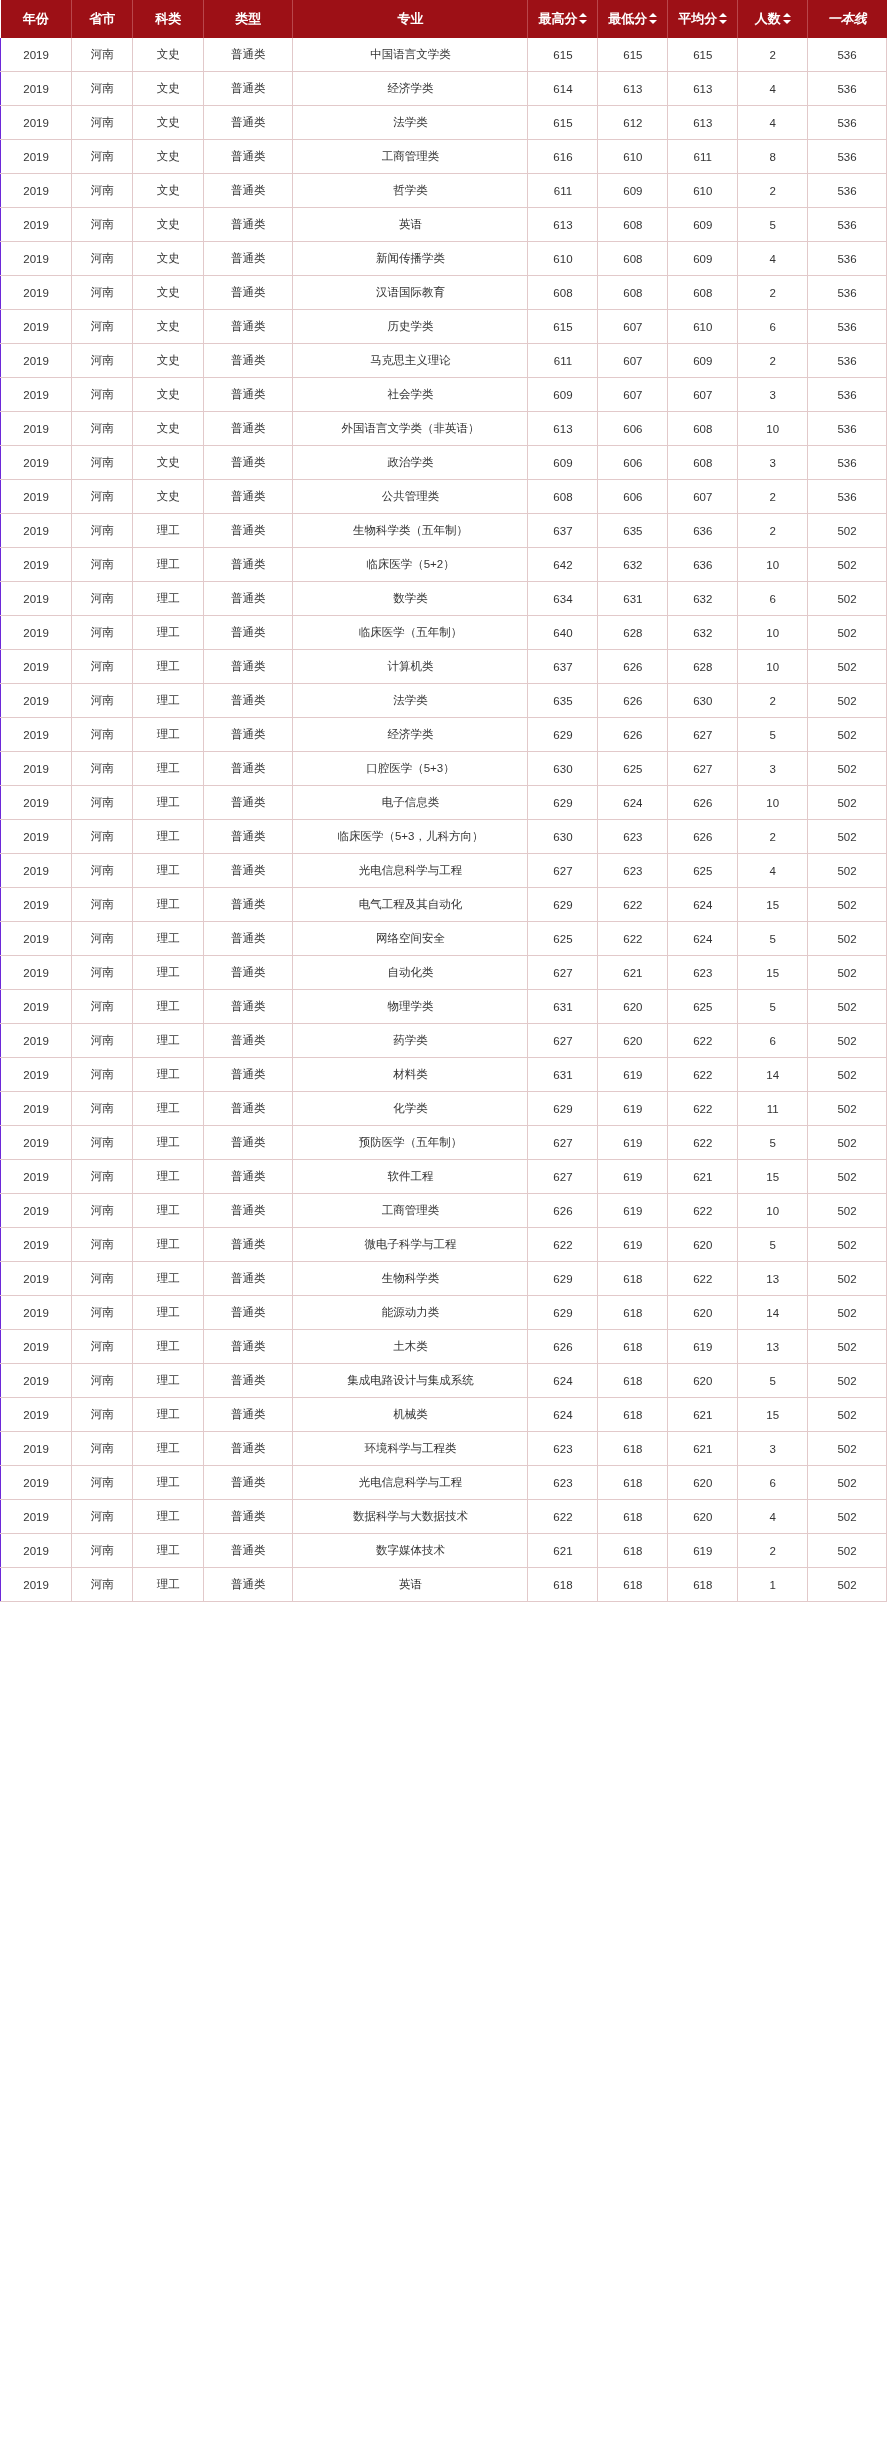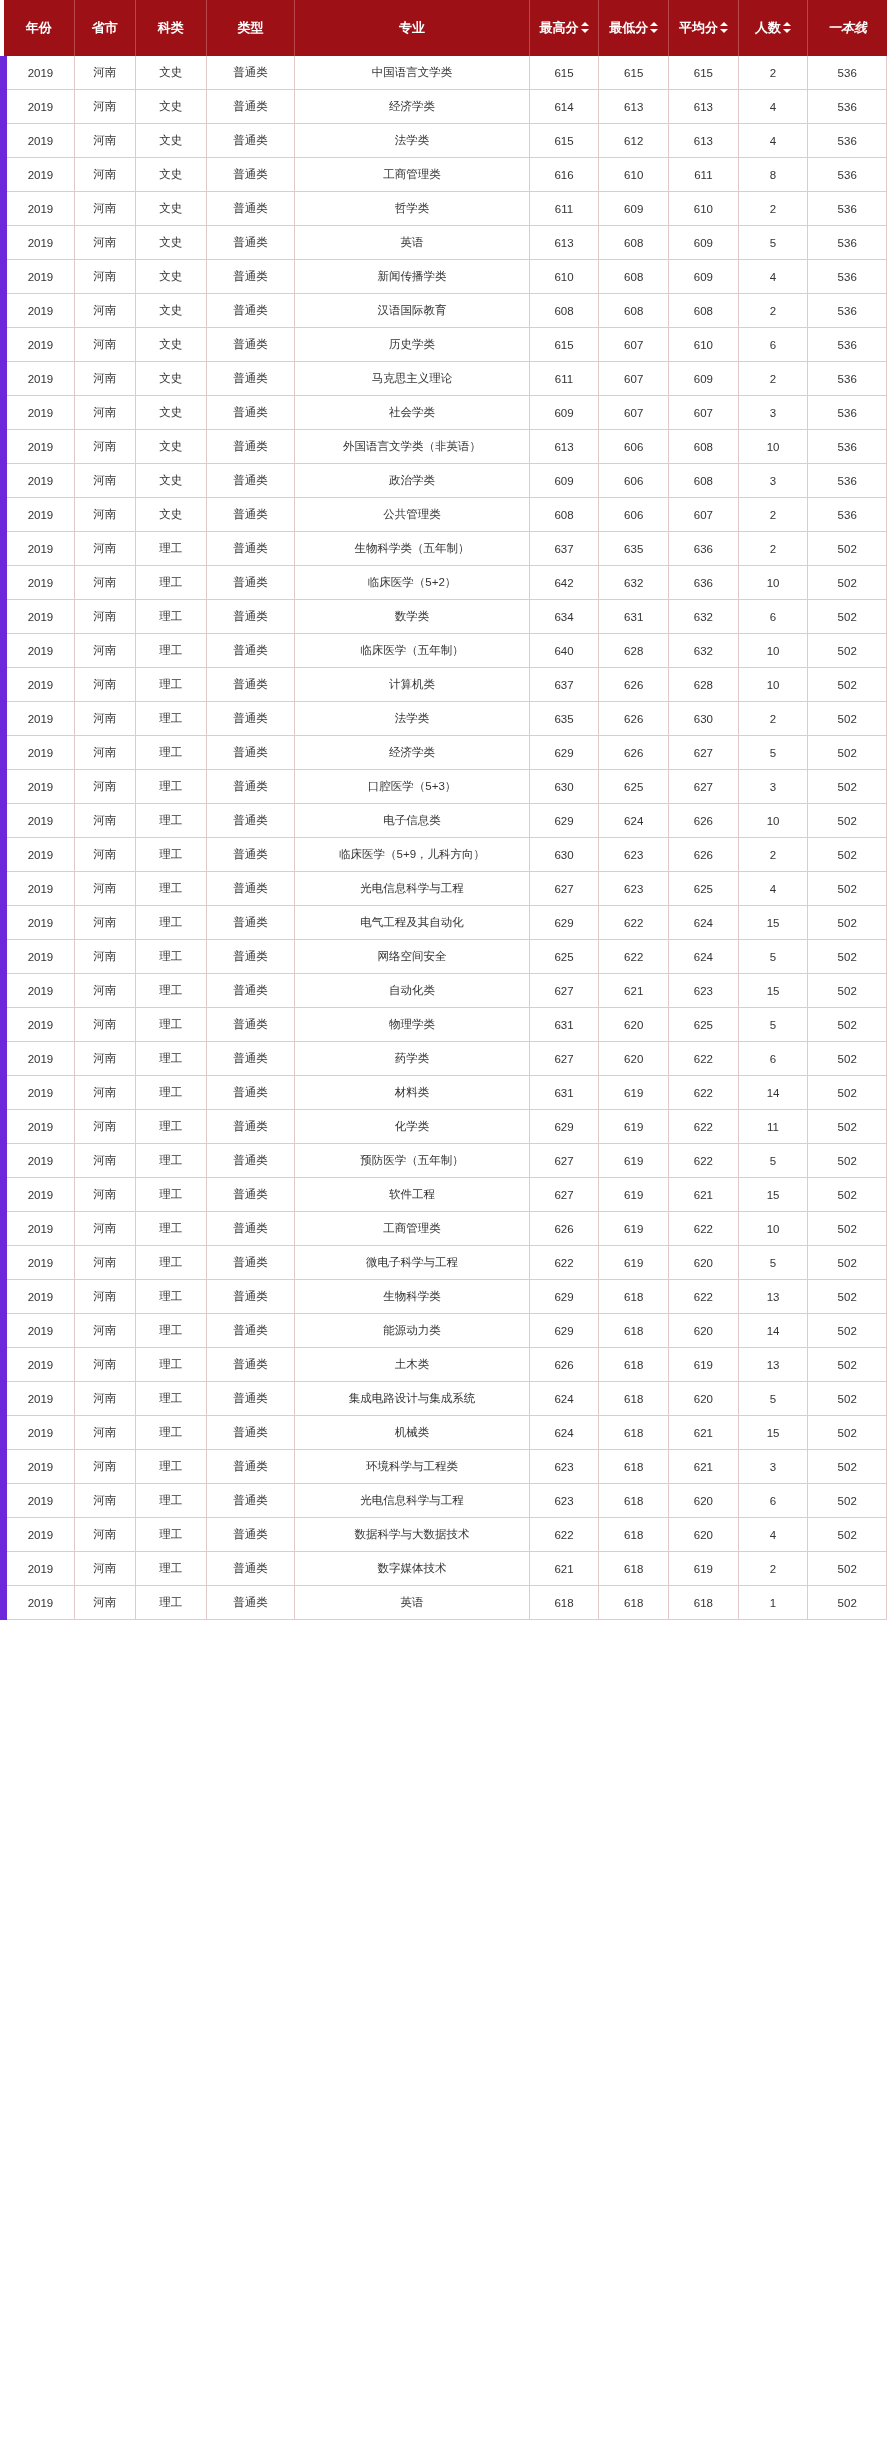--- a/index.html
+++ b/index.html
@@ -32,21 +32,21 @@
   table.score-table col.c-count  { width: 55px; }
   table.score-table col.c-line   { width: 62px; }
 
   table.score-table thead th {
     background: #9d1016;
     color: #ffffff;
     font-size: 13px;
     font-weight: bold;
     height: 30px;
     line-height: 30px;
-    padding: 13px 2px;
+    padding: 4px 2px;
     text-align: center;
     border-right: 1px solid #b9464b;
     white-space: nowrap;
   }
   table.score-table thead th:last-child {
     border-right: none;
     font-style: italic;
   }
   table.score-table tbody td {
     font-size: 11.5px;
@@ -54,21 +54,21 @@
     height: 33px;
     text-align: center;
     border-bottom: 1px solid #e2c9ca;
     border-right: 1px solid #e2c9ca;
     padding: 0 2px;
     white-space: nowrap;
     overflow: hidden;
     text-overflow: ellipsis;
   }
   table.score-table tbody tr td:first-child {
-    border-left: 7px solid #6d28d9;
+    border-left: 1px solid #6d28d9;
   }
   table.score-table tbody tr:last-child td {
     border-bottom: 1px solid #e2c9ca;
   }
   .sort-icon {
     display: inline-block;
     position: relative;
     width: 8px;
     height: 12px;
     vertical-align: middle;
@@ -438,21 +438,21 @@
           <td>624</td>
           <td>626</td>
           <td>10</td>
           <td>502</td>
         </tr>
         <tr>
           <td>2019</td>
           <td>河南</td>
           <td>理工</td>
           <td>普通类</td>
-          <td>临床医学（5+9，儿科方向）</td>
+          <td>临床医学（5+3，儿科方向）</td>
           <td>630</td>
           <td>623</td>
           <td>626</td>
           <td>2</td>
           <td>502</td>
         </tr>
         <tr>
           <td>2019</td>
           <td>河南</td>
           <td>理工</td>

